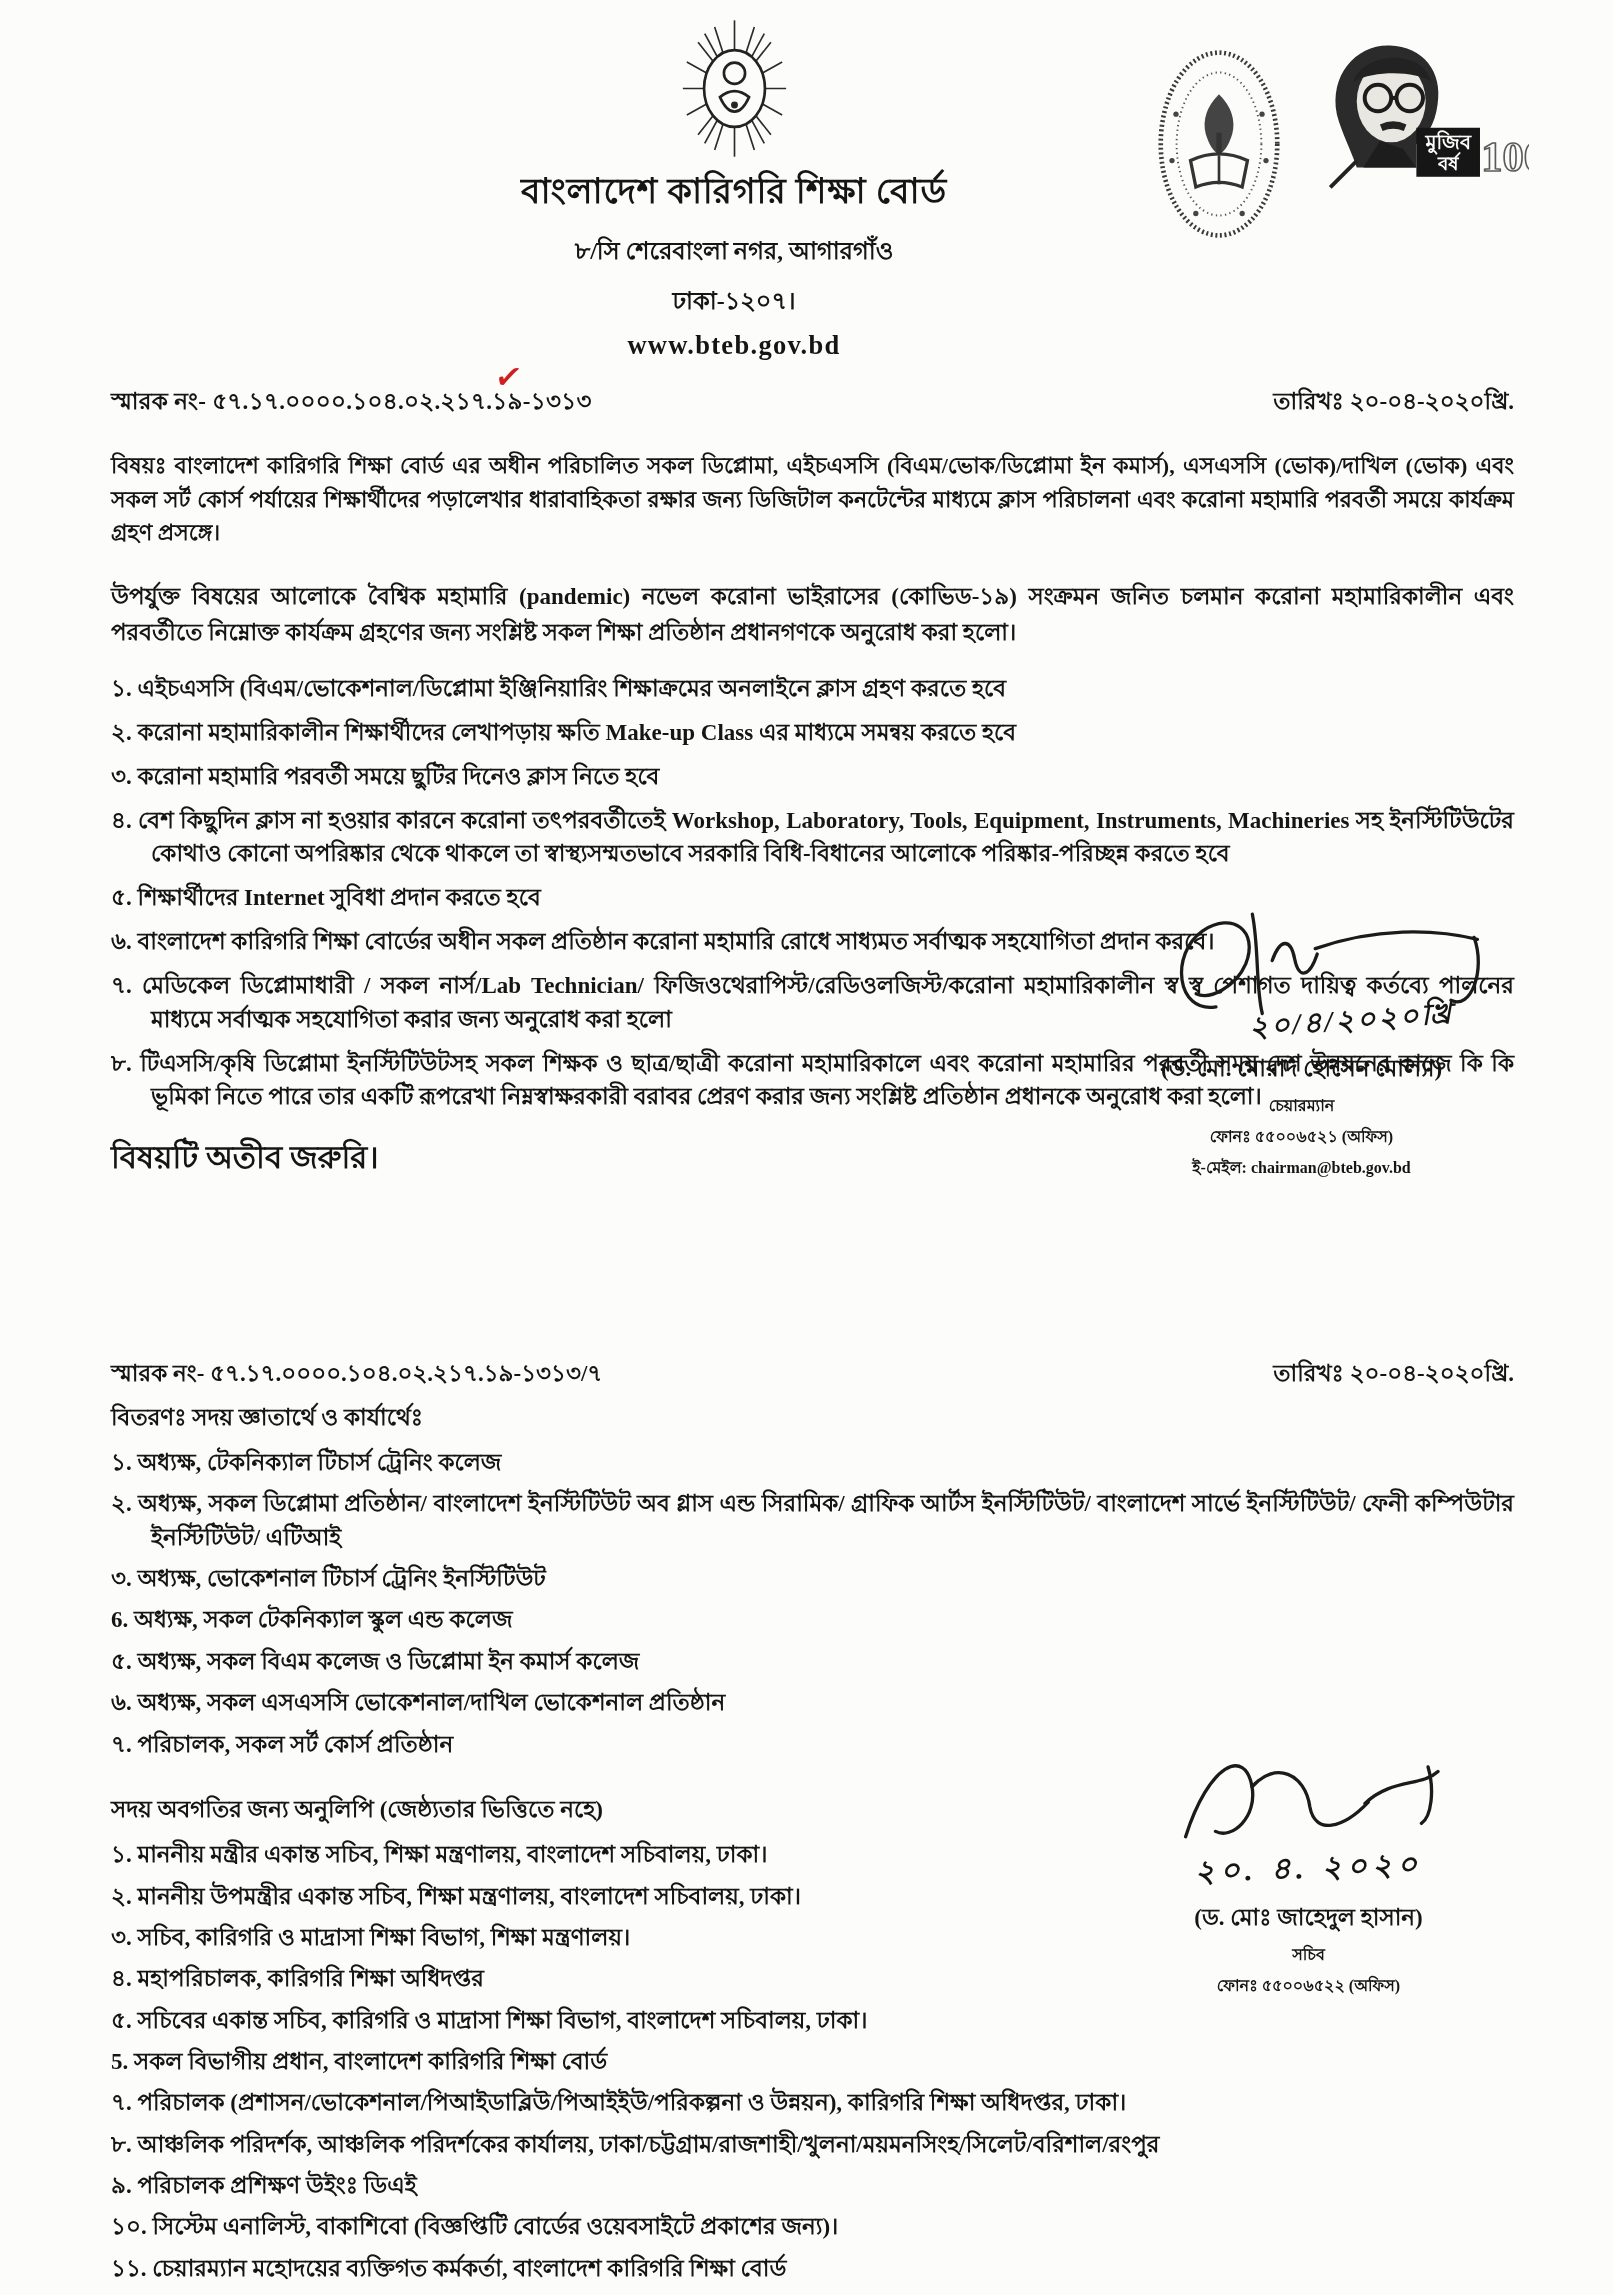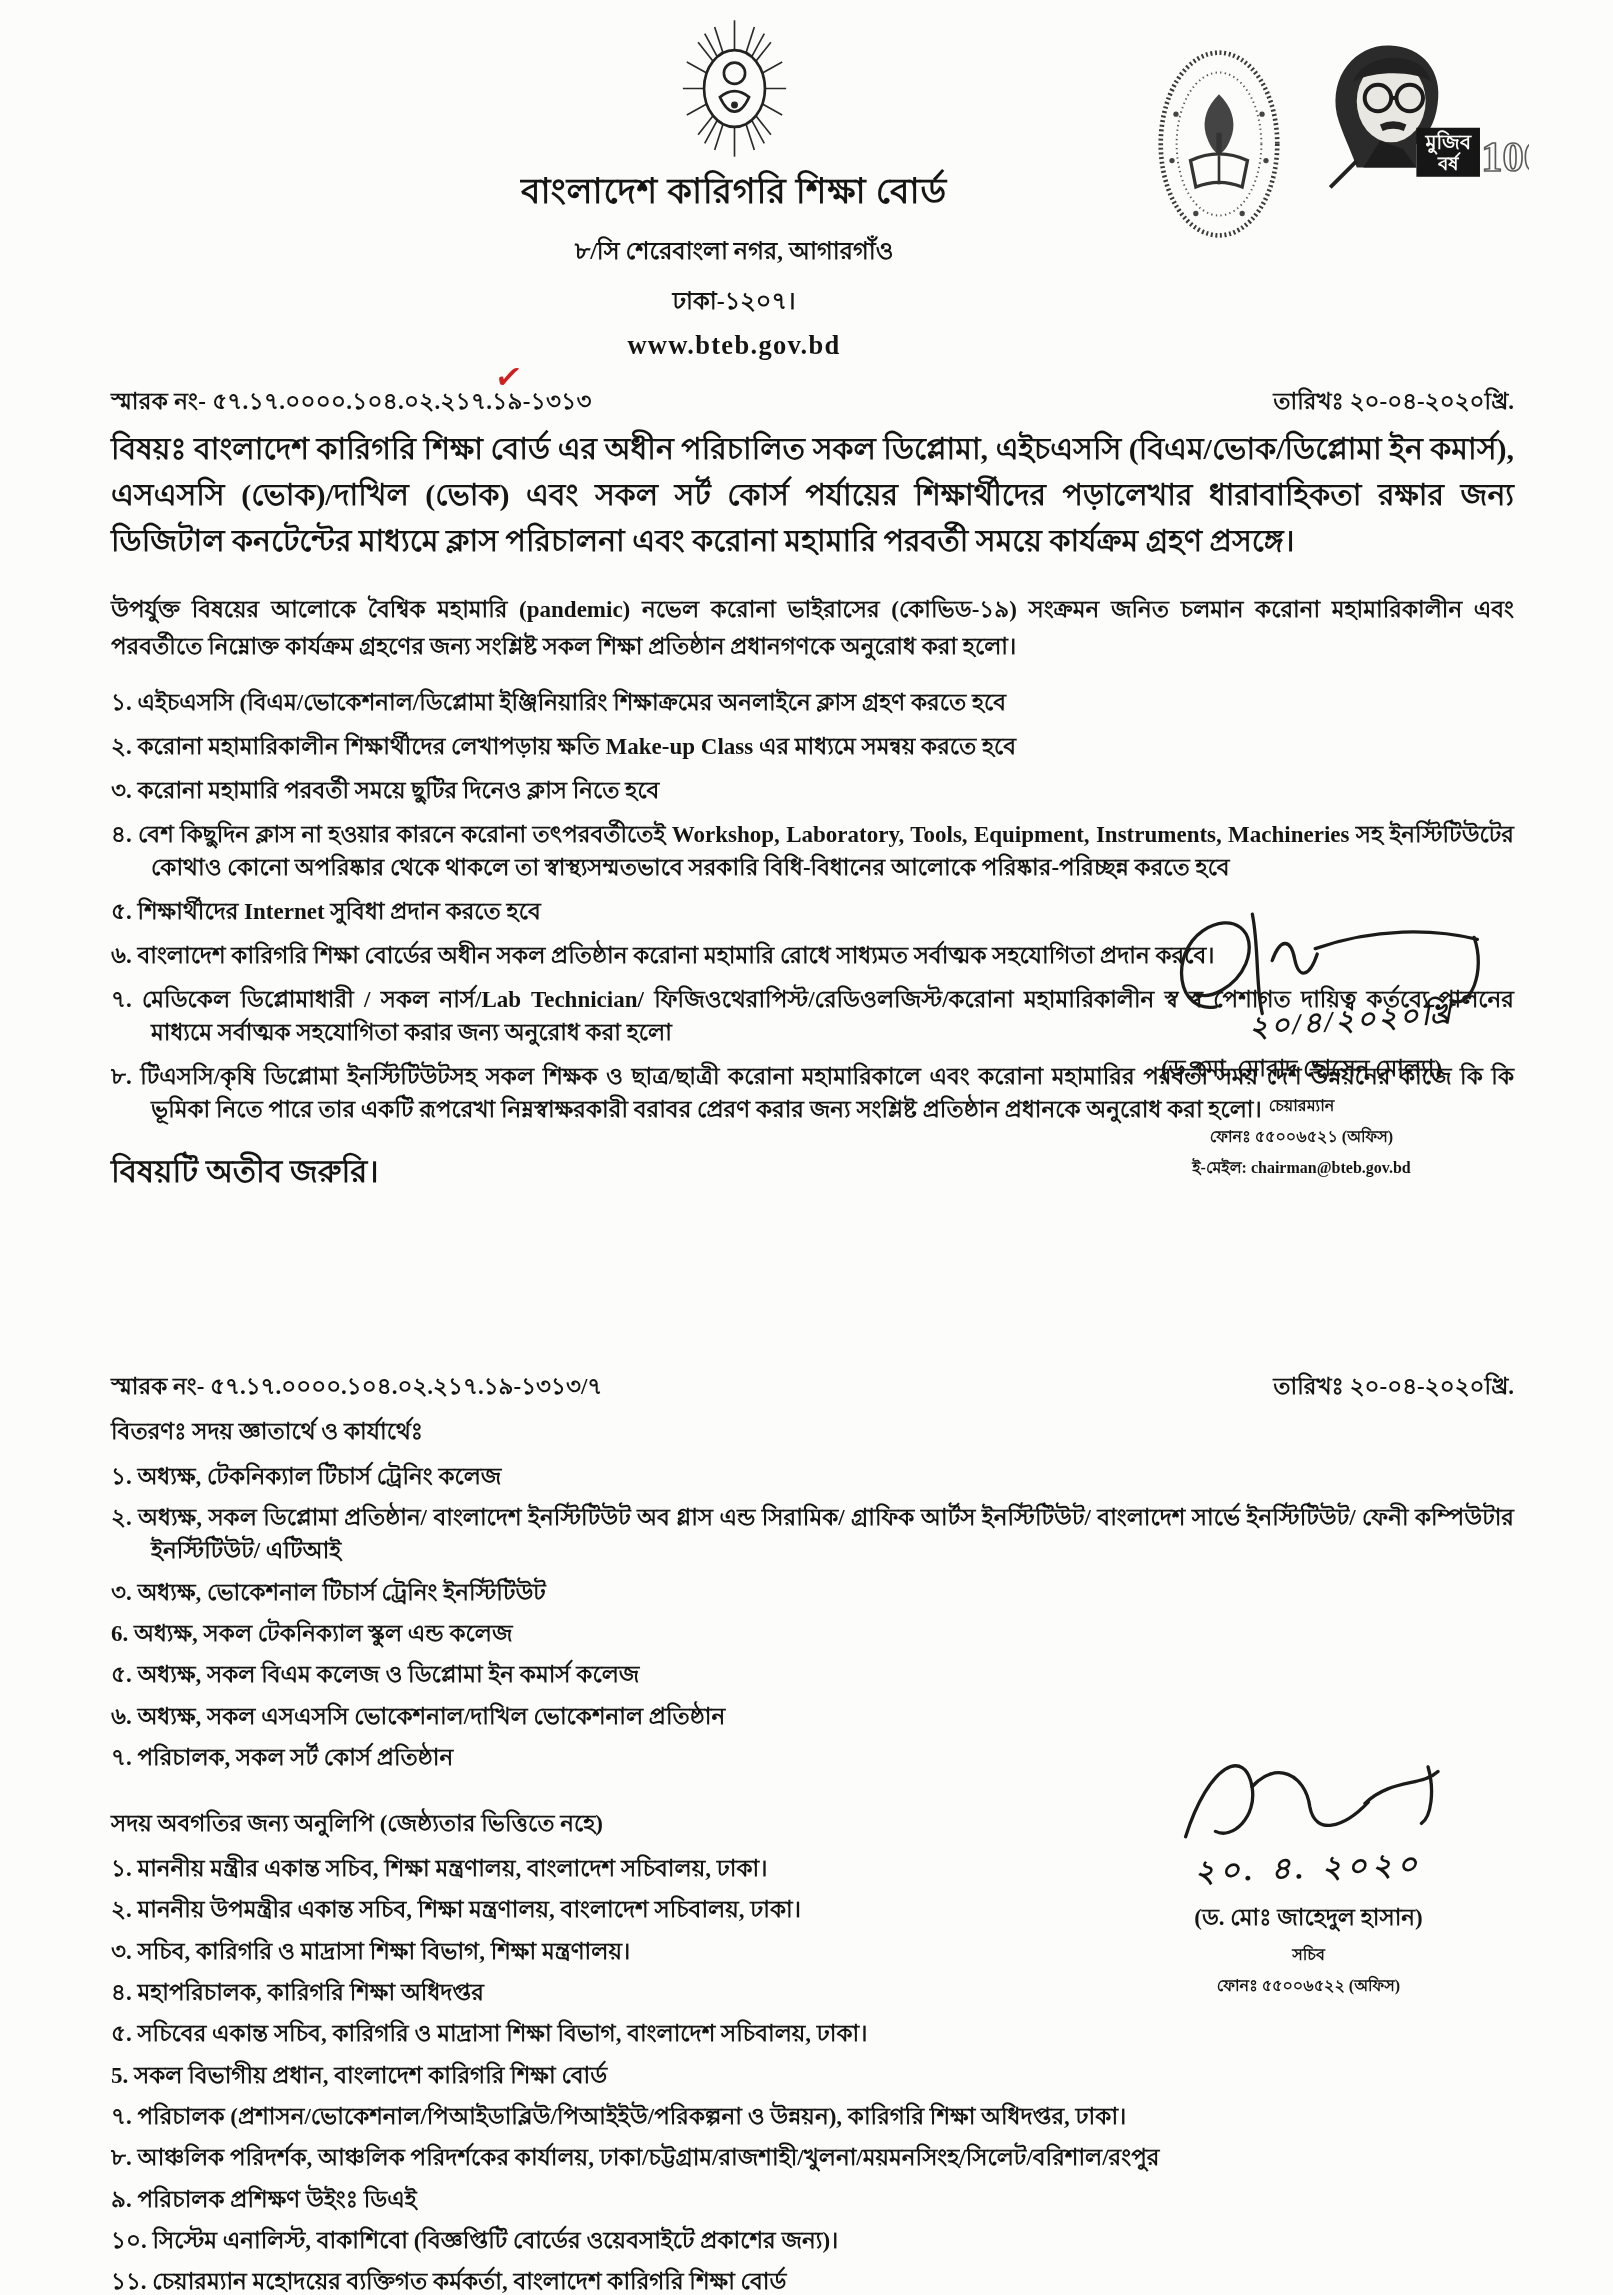--- a/index.html
+++ b/index.html
@@ -22,21 +22,21 @@
   .addr{font-size:24px;margin-top:9.3px;font-weight:700;}
   .website{font-size:26.5px;margin-top:8px;letter-spacing:1.3px;}
   .edu-seal{position:absolute;top:48px;right:332px;}
   .mujib{position:absolute;top:35px;right:85px;}
   
   .row{display:flex;justify-content:space-between;align-items:flex-end;}
   .memo1{margin-top:22.6px;position:relative;font-size:23px;}
   .memo-label{letter-spacing:0.3px;}
   .red-tick{position:absolute;left:388px;top:-20px;color:#cf2020;font-size:25px;font-weight:700;transform:rotate(8deg);}
   
-  .subject{margin-top:4px;font-size:30px;line-height:1.52;text-align:justify;}
+  .subject{margin-top:27px;font-size:22px;line-height:1.52;text-align:justify;}
   .intro{margin-top:29px;font-size:23px;line-height:1.6;text-align:justify;}
   .dirs{margin-top:20px;}
   .li{font-size:23px;line-height:1.45;margin:10.6px 0;padding-left:40px;text-indent:-40px;text-align:justify;font-family:Liberation Serif, serif;}
   .urgent{margin-top:20px;font-size:31px;}
   .spacer-chairman{height:159px;}
   
   .sig-block{position:absolute;text-align:center;}
   .sig-chairman{top:901px;right:80px;width:465px;}
   .sig-secretary{top:1737px;right:100px;width:411px;}
   .sig-line{font-size:16px;margin-top:4px;}

